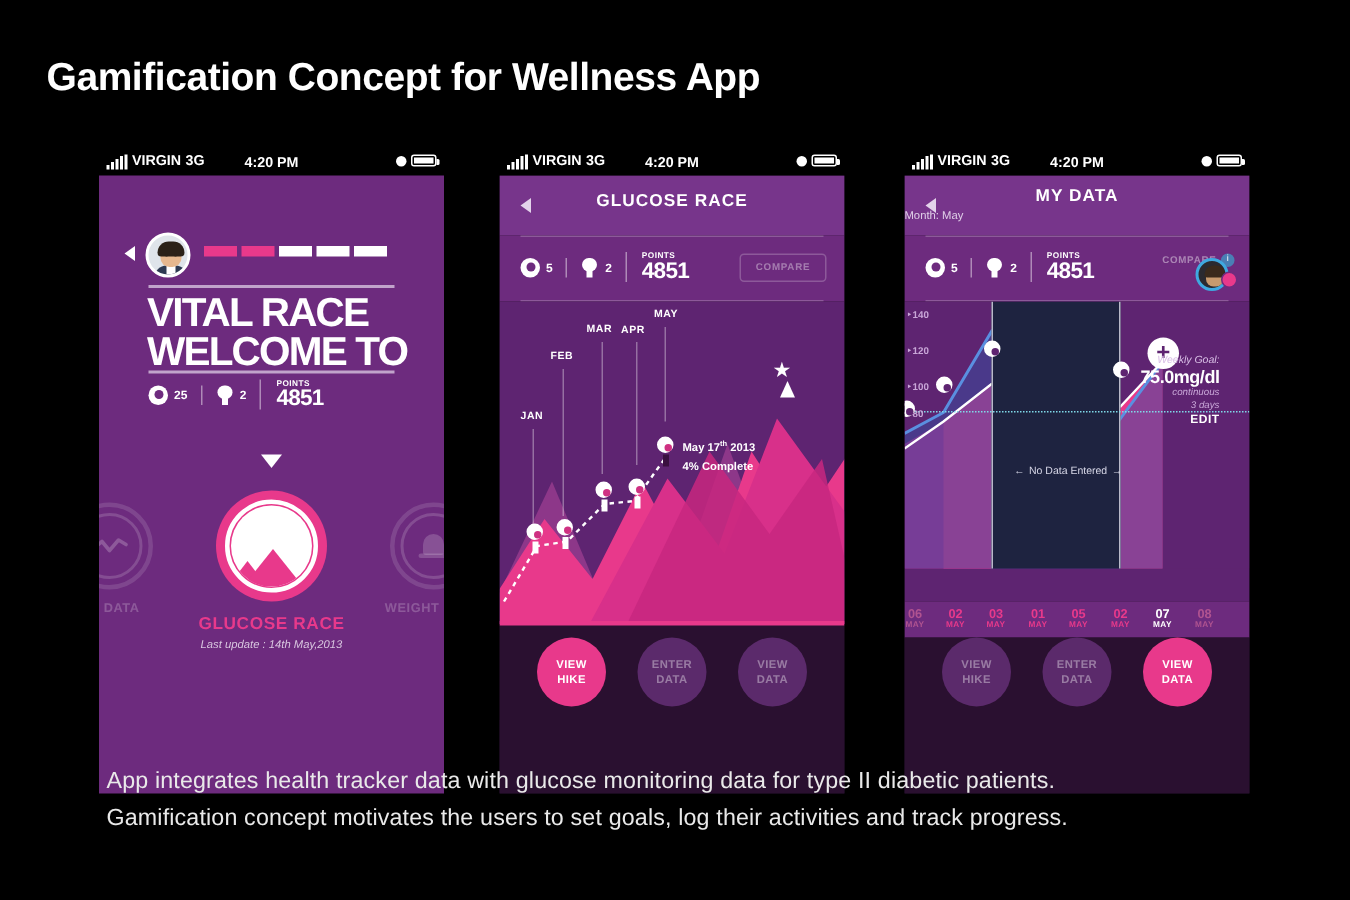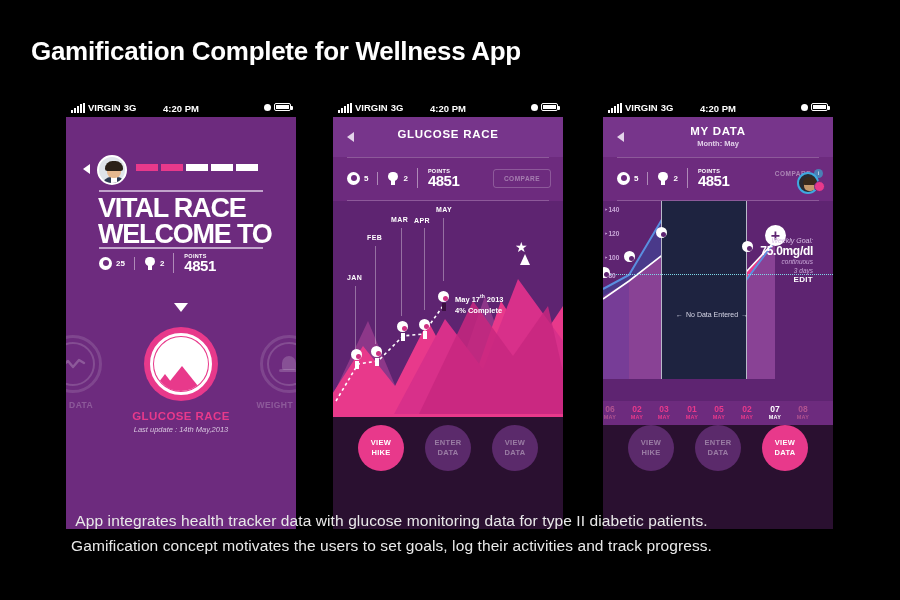--- a/index.html
+++ b/index.html
@@ -14,21 +14,20 @@
   .slide-title {
     position: absolute; left: 31px; top: 36px;
     font-size: 26px; font-weight: bold; color: #ffffff;
     letter-spacing: -0.3px;
   }
 
   .caption {
     position: absolute; left: 71px; top: 508px;
     font-size: 15.5px; color: #e9e9e9; line-height: 25px;
     letter-spacing: 0.1px;
-    text-align: center;
   }
   .caption div { white-space: nowrap; }
 
   
   .phone {
     position: absolute;
     width: 230px; height: 365px;
     background: #000;
   }
   #phone1 { left: 66px; top: 100px; }
@@ -138,21 +137,21 @@
 
   .hub-title { position:absolute; left:0; right:0; top: 293px; text-align:center; color:#e8398b; font-size:11.5px; font-weight:bold; letter-spacing:.4px; }
   .hub-sub { position:absolute; left:0; right:0; top: 308px; text-align:center; color:#d9c7e0; font-size:7.5px; font-style:italic; }
 
   
   .navbar { position:absolute; left:0; right:0; top:0; height: 40px; background:#77358b; }
   #screen3 .navbar { height: 40px; }
   .nav-back { position:absolute; left:14px; top:15px; width:0;height:0;border-top:5px solid transparent;border-bottom:5px solid transparent;border-right:7px solid #e3d3ea; }
   .nav-title { position:absolute; left:0; right:0; top: 11px; text-align:center; color:#fff; font-size: 11.5px; font-weight:bold; letter-spacing:.7px; }
   #screen3 .nav-title { top: 8px; }
-  .nav-sub { position:absolute; left:0; right:0; top: 22px; text-align:center; color:#e0cfe8; font-size: 7.5px; font-weight: bold; }
+  .nav-sub { position:absolute; left:0; right:0; top: 22px; color:#e0cfe8; font-size: 7.5px; }
 
   .statsbar { position:absolute; left:0; right:0; top:40px; height: 44px; background:#6d2b7e; }
   .sb-rule { position:absolute; left:14px; right:14px; height:1px; background:rgba(255,255,255,.22); }
   .sb-rule.t{top:0}.sb-rule.b{bottom:0}
   .sb-stats { position:absolute; left: 14px; top: 11px; display:flex; align-items:center; }
   .sb-stats .badge-ic::after { background:#6d2b7e; }
   .cmp-btn {
     position:absolute; right: 12px; top: 12px;
     width: 58px; height: 19px; border-radius: 3px;
     border: 1px solid rgba(255,255,255,.22);
@@ -217,21 +216,21 @@
   .dcell.dim .dnum, .dcell.dim .dmon { color:#e8398b; }
   .dcell.sel .dnum, .dcell.sel .dmon { color:#fff; }
   .dcell.faint .dnum, .dcell.faint .dmon { color:#b05390; }
   .p3-footer { position:absolute; left:0; right:0; top: 308px; bottom:0; background:#2a1030; }
 </style>
 </head>
 <body>
 
 <div class="page">
 
-  <div class="slide-title">Gamification Complete for Wellness App</div>
+  <div class="slide-title">Gamification Concept for Wellness App</div>
 
   <div class="phone" id="phone1">
     <div class="statusbar">
       <div class="sb-left">
         <span class="bars">
             <i></i>
             <i></i>
             <i></i>
             <i></i>
             <i></i>

